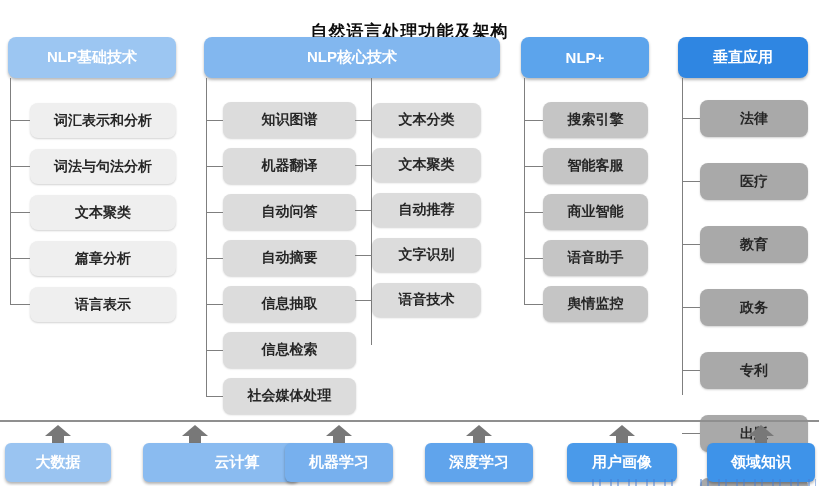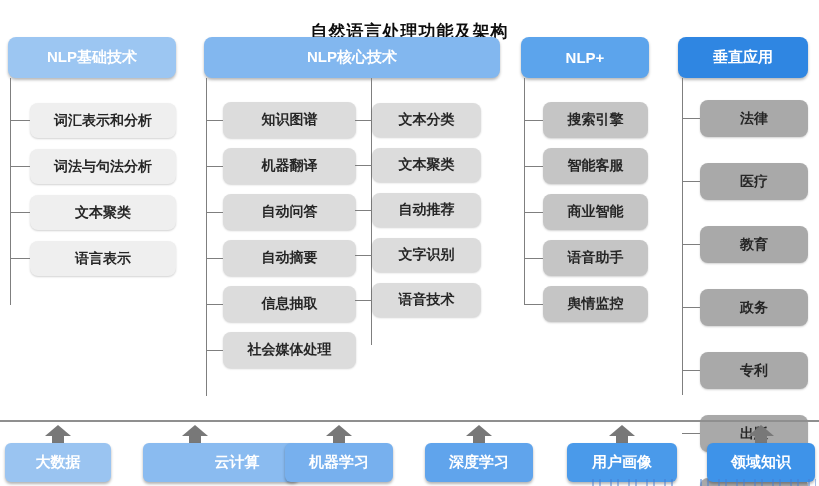--- a/index.html
+++ b/index.html
@@ -90,29 +90,31 @@
   <div class="trunk t1"></div>
   <div class="trunk t2a"></div>
   <div class="trunk t2b"></div>
   <div class="trunk t3"></div>
   <div class="trunk t4"></div>
 
   <div class="col col1">
     <div class="box">词汇表示和分析</div>
     <div class="box">词法与句法分析</div>
     <div class="box">文本聚类</div>
+    <div class="box">篇章分析</div>
     <div class="box">语言表示</div>
   </div>
 
   <div class="col col2l">
     <div class="box">知识图谱</div>
     <div class="box">机器翻译</div>
     <div class="box">自动问答</div>
     <div class="box">自动摘要</div>
     <div class="box">信息抽取</div>
+    <div class="box">信息检索</div>
     <div class="box">社会媒体处理</div>
   </div>
 
   <div class="col col2r">
     <div class="box">文本分类</div>
     <div class="box">文本聚类</div>
     <div class="box">自动推荐</div>
     <div class="box">文字识别</div>
     <div class="box">语音技术</div>
   </div>

